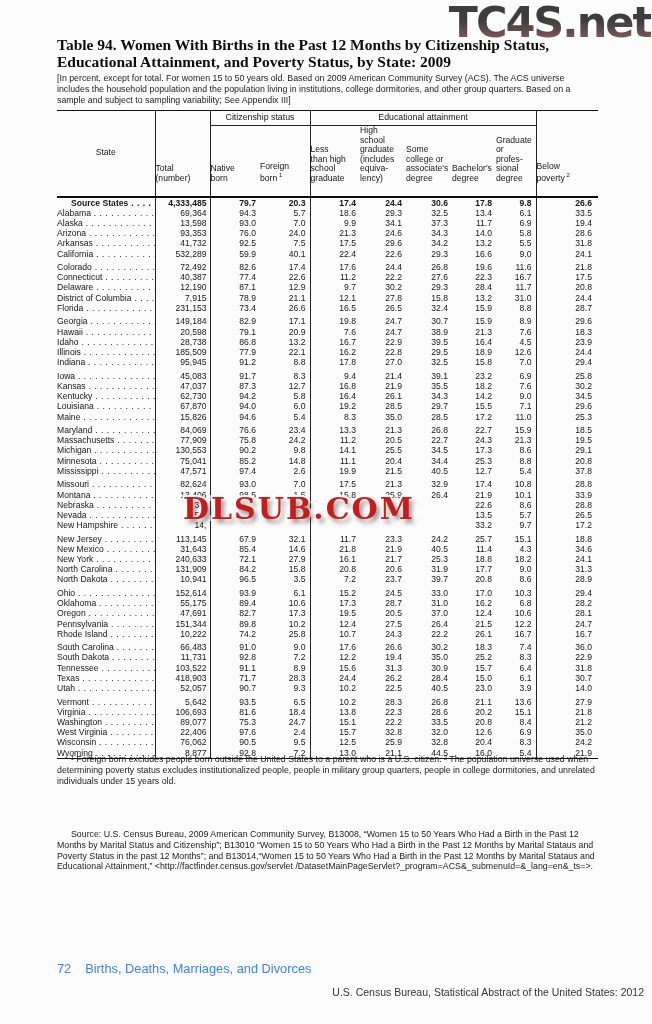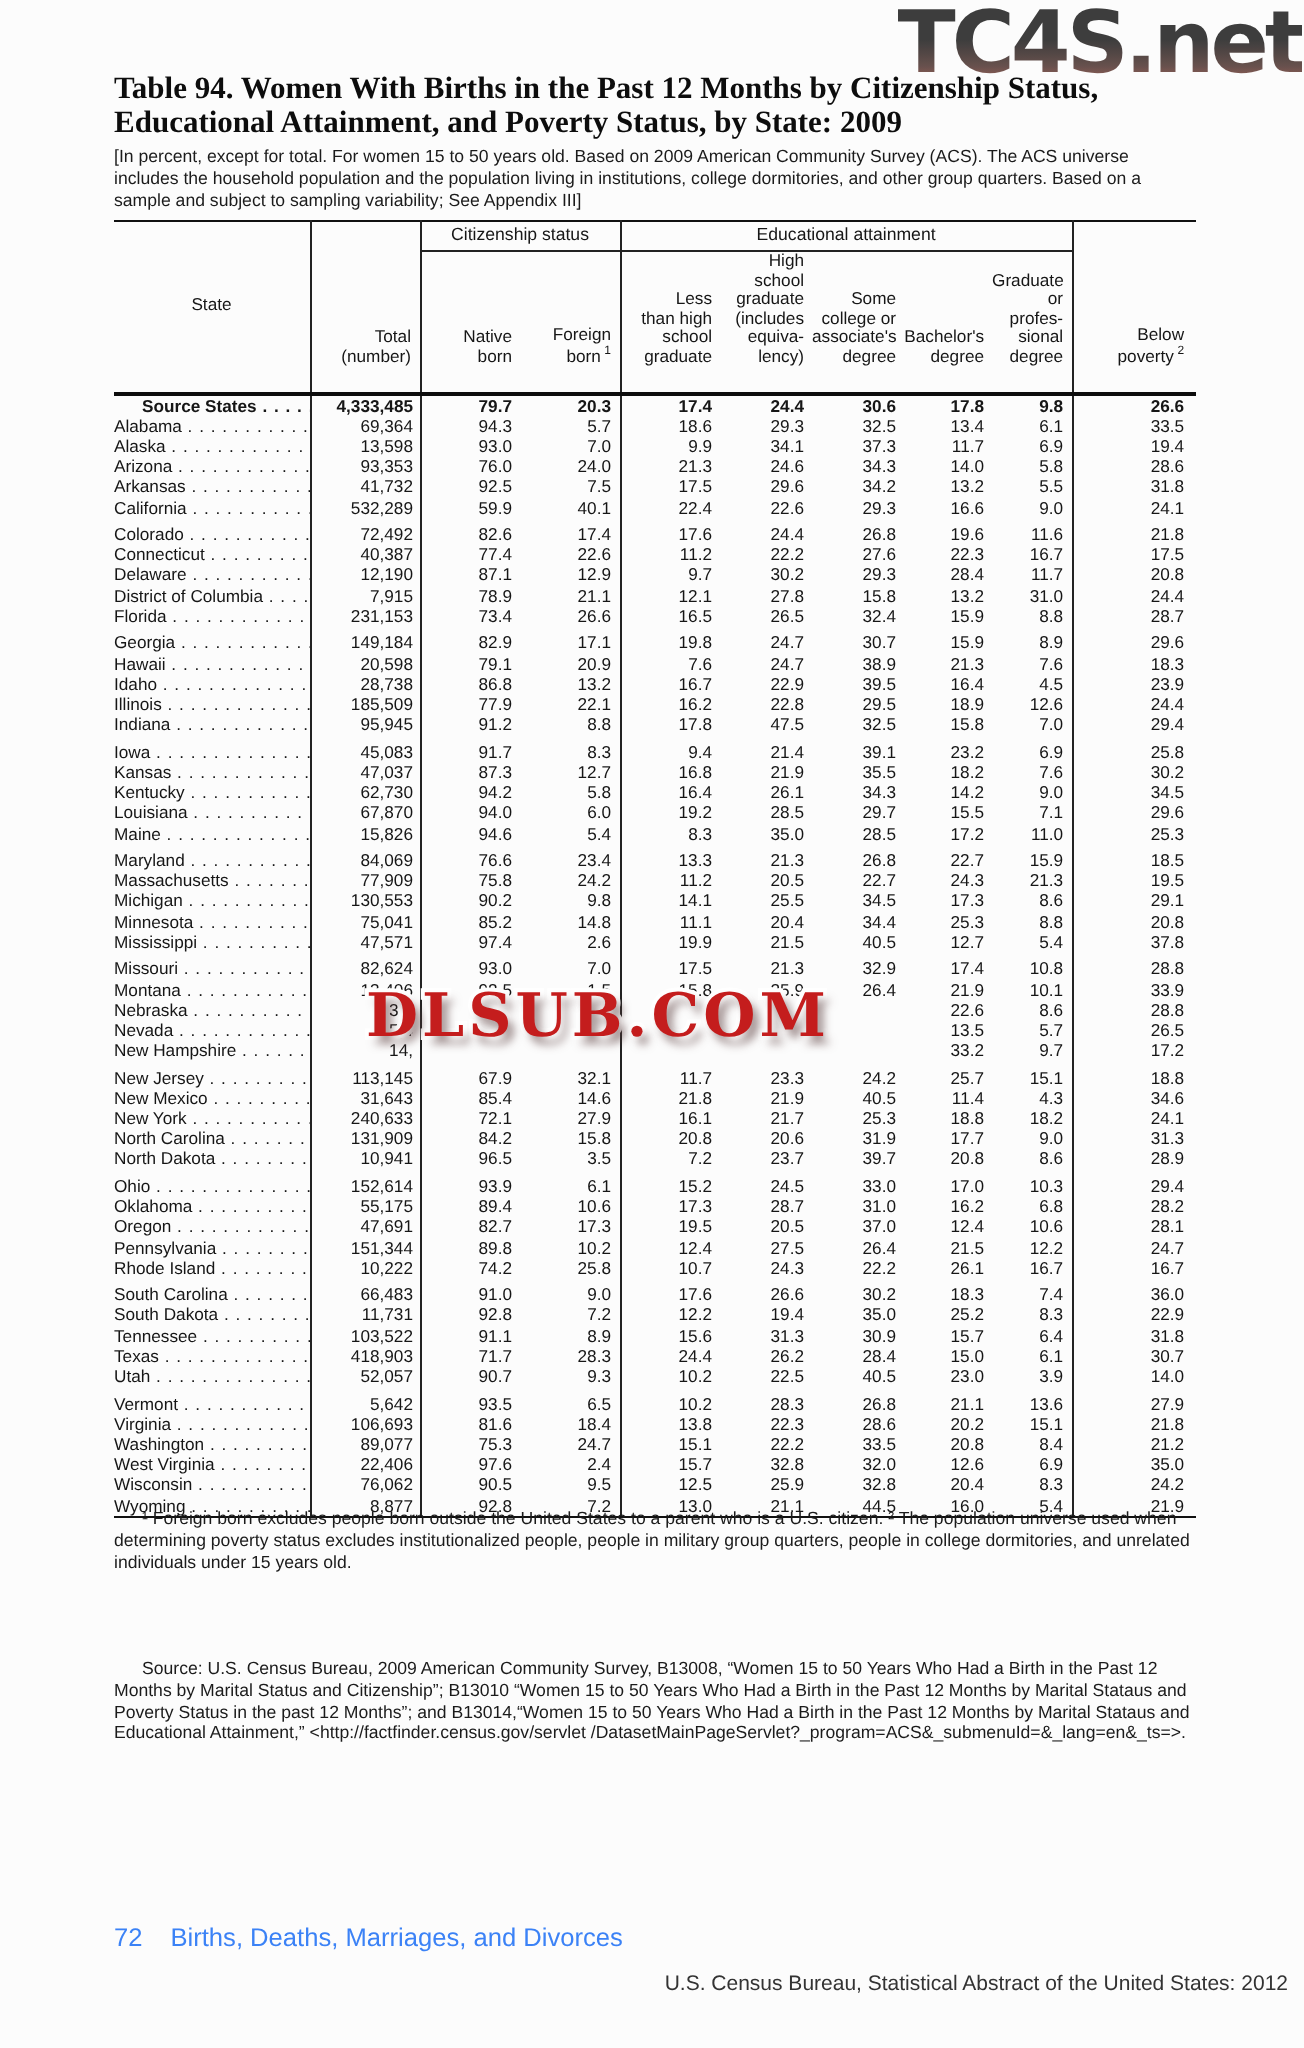--- a/index.html
+++ b/index.html
@@ -26,21 +26,21 @@
   col.c5{width:50px} col.c6{width:46px} col.c7{width:46px} col.c8{width:44px}
   col.c9{width:40px} col.c10{width:62px}
   th, td { font-size:8.6px; font-weight:normal; color:#161616; padding:0; vertical-align:bottom; }
   thead th { line-height:9.6px; }
   .top-rule { border-top:1.6px solid #111; }
   .hbottom  { border-bottom:2.2px solid #0d0d0d; }
   .vr { border-right:0.8px solid #222; }
   th.grp { height:15px; text-align:center; vertical-align:middle; font-size:8.8px;
            border-bottom:0.9px solid #222; }
   th.state-h { text-align:center; vertical-align:middle; }
-  th.rt { text-align:right; padding-right:4px; padding-bottom:12px; }
+  th.rt { text-align:left; padding-right:4px; padding-bottom:12px; }
   th .hl { white-space:pre-line; display:inline; }
   th sup, .fn sup { font-size:6px; }
   th.pov-h { padding-right:6px; }
   tbody td { height:10.2px; line-height:10.2px; }
   td.c-state { text-align:left; white-space:nowrap; overflow:hidden; }
   td.c-state .dots::after { content:" . . . . . . . . . . . . . . . . . . . . . . . ."; letter-spacing:0.5px; }
   td.c-num { text-align:right; padding-right:4px; font-variant-numeric:tabular-nums; }
   td.c-total { padding-right:3px; }
   td.c-pov { padding-right:6px; }
   tr.us-row td { font-weight:bold; }
@@ -351,21 +351,21 @@
             <td class="c-num">18.9</td>
             <td class="c-num vr">12.6</td>
             <td class="c-num c-pov">24.4</td>
           </tr>
           <tr>
             <td class="c-state vr"><span class="sname">Indiana</span><span class="dots"></span></td>
             <td class="c-num c-total vr">95,945</td>
             <td class="c-num">91.2</td>
             <td class="c-num vr">8.8</td>
             <td class="c-num">17.8</td>
-            <td class="c-num">47.5</td>
+            <td class="c-num">27.0</td>
             <td class="c-num">32.5</td>
             <td class="c-num">15.8</td>
             <td class="c-num vr">7.0</td>
             <td class="c-num c-pov">29.4</td>
           </tr>
           <tr class="gap">
             <td class="vr"></td>
             <td class="vr"></td>
             <td></td>
             <td class="vr"></td>

